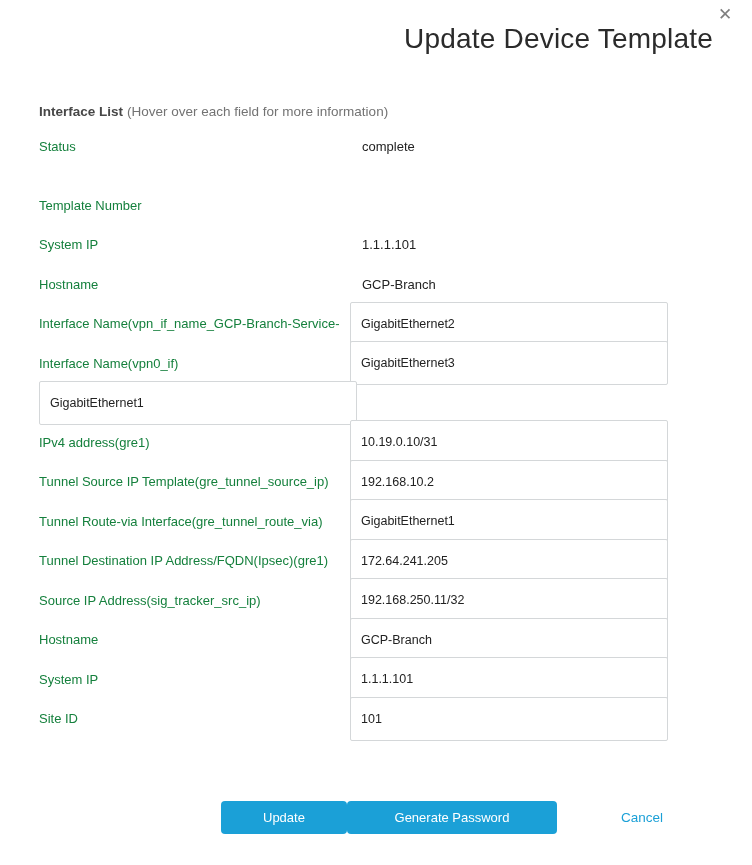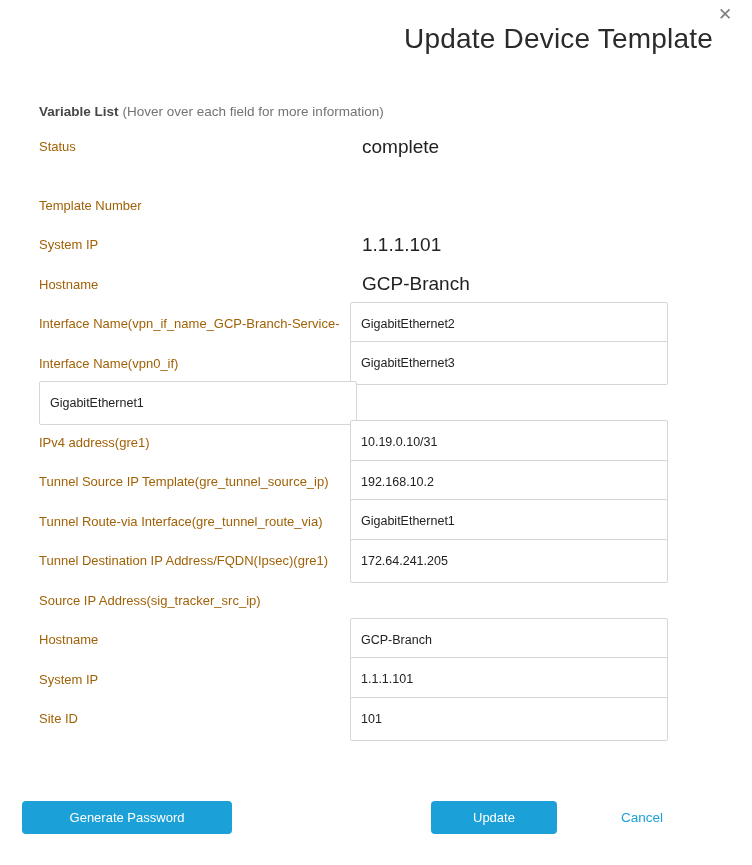--- a/index.html
+++ b/index.html
@@ -32,25 +32,25 @@
   .section-heading .bold { font-weight: 700; color: #474747; margin-right: 4px; }
 
   .rows { margin-top: 6px; }
 
   .row {
     display: flex; align-items: center;
     padding-left: 39px; height: 39.5px;
   }
   .row .label {
     width: 311px; flex: 0 0 311px;
-    font-size: 13px; color: #a16207;
+    font-size: 13px; color: #15803d;
     white-space: nowrap; overflow: hidden;
   }
   .row .value {
-    font-size: 19px; color: #222;
+    font-size: 13px; color: #222;
     padding-left: 12px; white-space: nowrap;
   }
   .spacer { height: 19px; }
 
   .row input {
     width: 318px; height: 44px;
     border: 1px solid #d4d7d9; border-radius: 2px;
     background: #fff; outline: none;
     padding: 0 10px;
     font-family: "Liberation Sans", "DejaVu Sans", sans-serif;
@@ -79,21 +79,21 @@
 </head>
 <body>
 
 <div class="dialog">
 
   <div class="close-btn">✕</div>
 
   <div class="title">Update Device Template</div>
 
   <div class="section-heading">
-    <span class="bold">Variable List</span><span>(Hover over each field for more information)</span>
+    <span class="bold">Interface List</span><span>(Hover over each field for more information)</span>
   </div>
 
   <div class="rows">
 
     <div class="row">
       <div class="label">Status</div>
       <div class="value">complete</div>
     </div>
 
     <div class="spacer"></div>
@@ -142,38 +142,39 @@
       <input type="text" value="GigabitEthernet1" style="">
     </div>
 
     <div class="row">
       <div class="label">Tunnel Destination IP Address/FQDN(Ipsec)(gre1)</div>
       <input type="text" value="172.64.241.205" style="">
     </div>
 
     <div class="row">
       <div class="label">Source IP Address(sig_tracker_src_ip)</div>
+      <input type="text" value="192.168.250.11/32" style="">
     </div>
 
     <div class="row">
       <div class="label">Hostname</div>
       <input type="text" value="GCP-Branch" style="">
     </div>
 
     <div class="row">
       <div class="label">System IP</div>
       <input type="text" value="1.1.1.101" style="">
     </div>
 
     <div class="row">
       <div class="label">Site ID</div>
       <input type="text" value="101" style="">
     </div>
 
   </div>
 
   <div class="footer">
+    <button class="btn btn-update">Update</button>
     <button class="btn btn-generate">Generate Password</button>
-    <button class="btn btn-update">Update</button>
     <span class="link-cancel">Cancel</span>
   </div>
 
 </div>
 
 </body></html>

